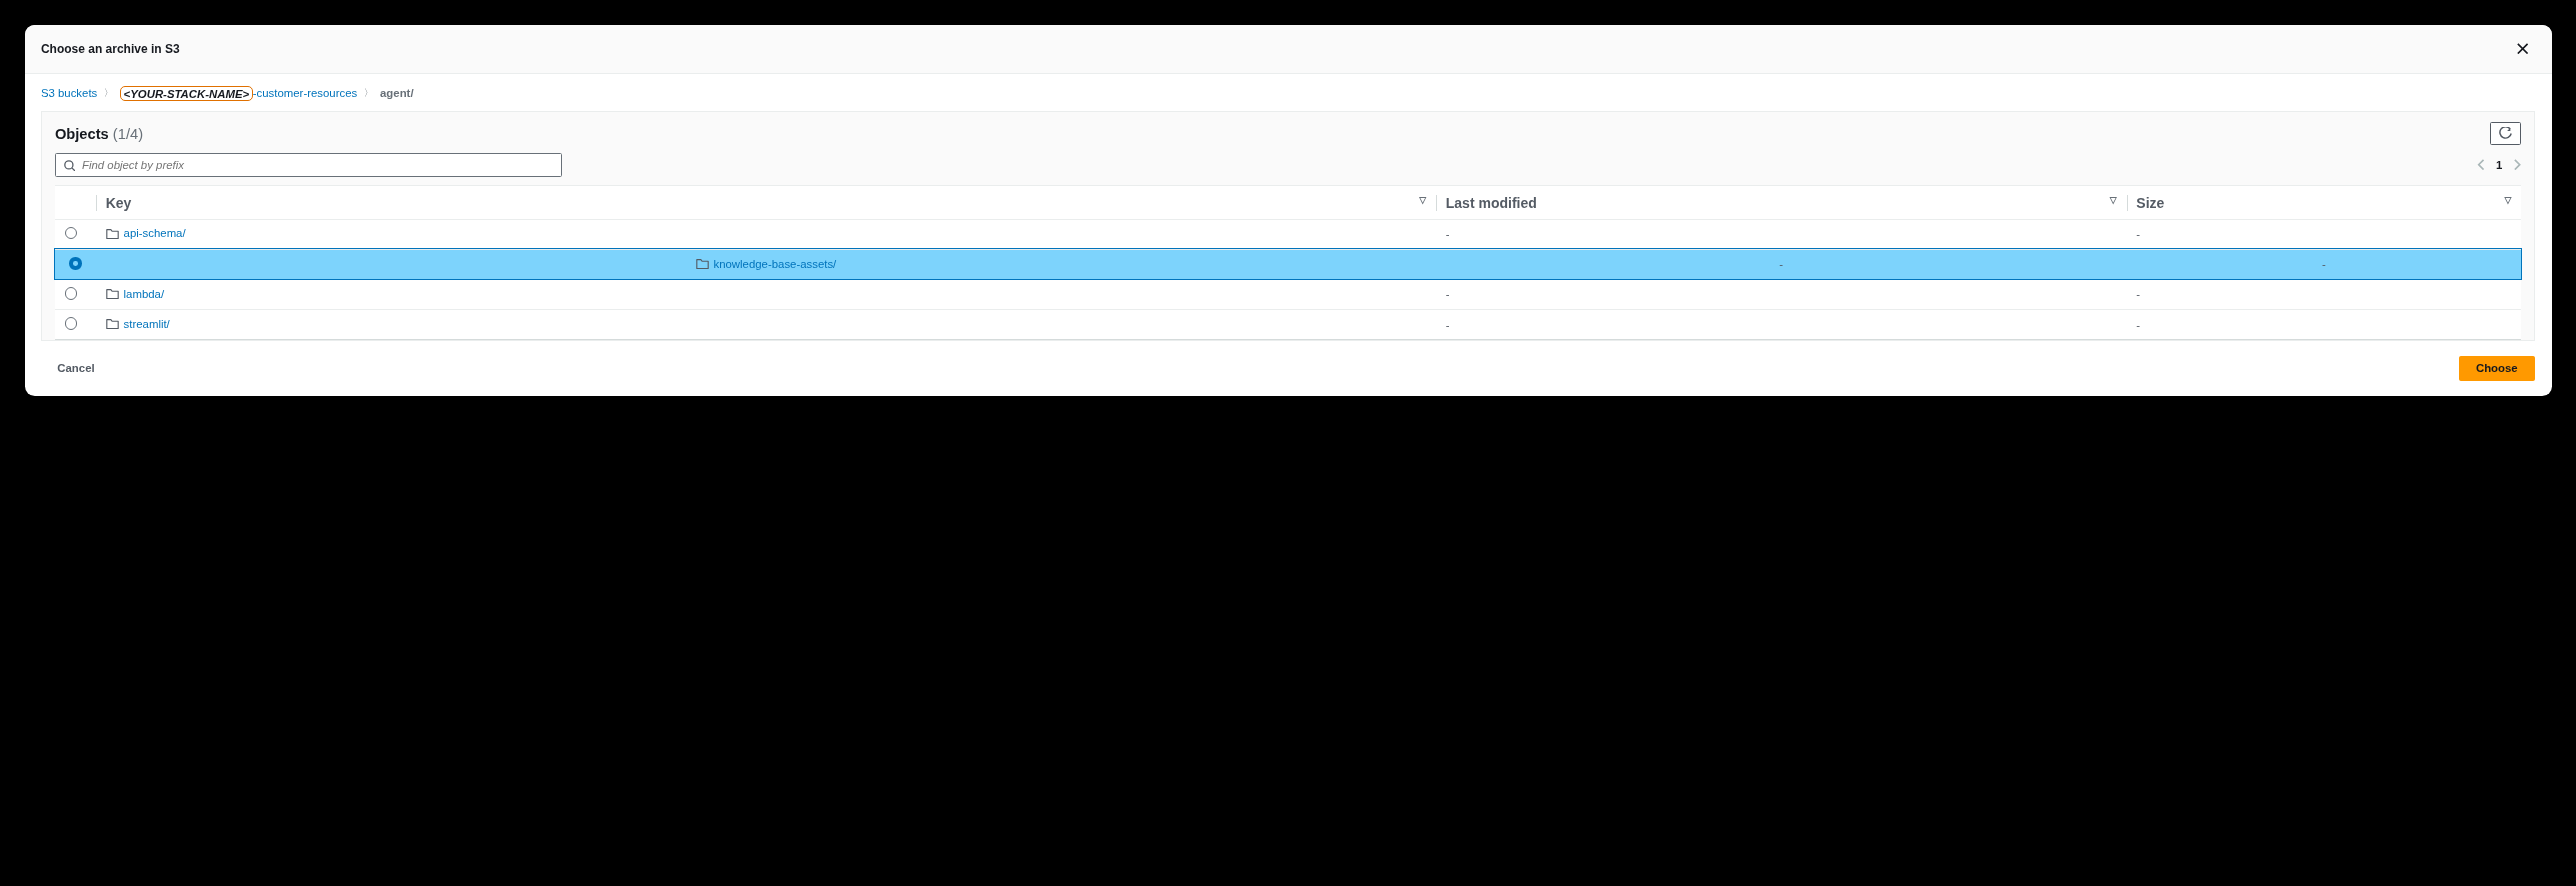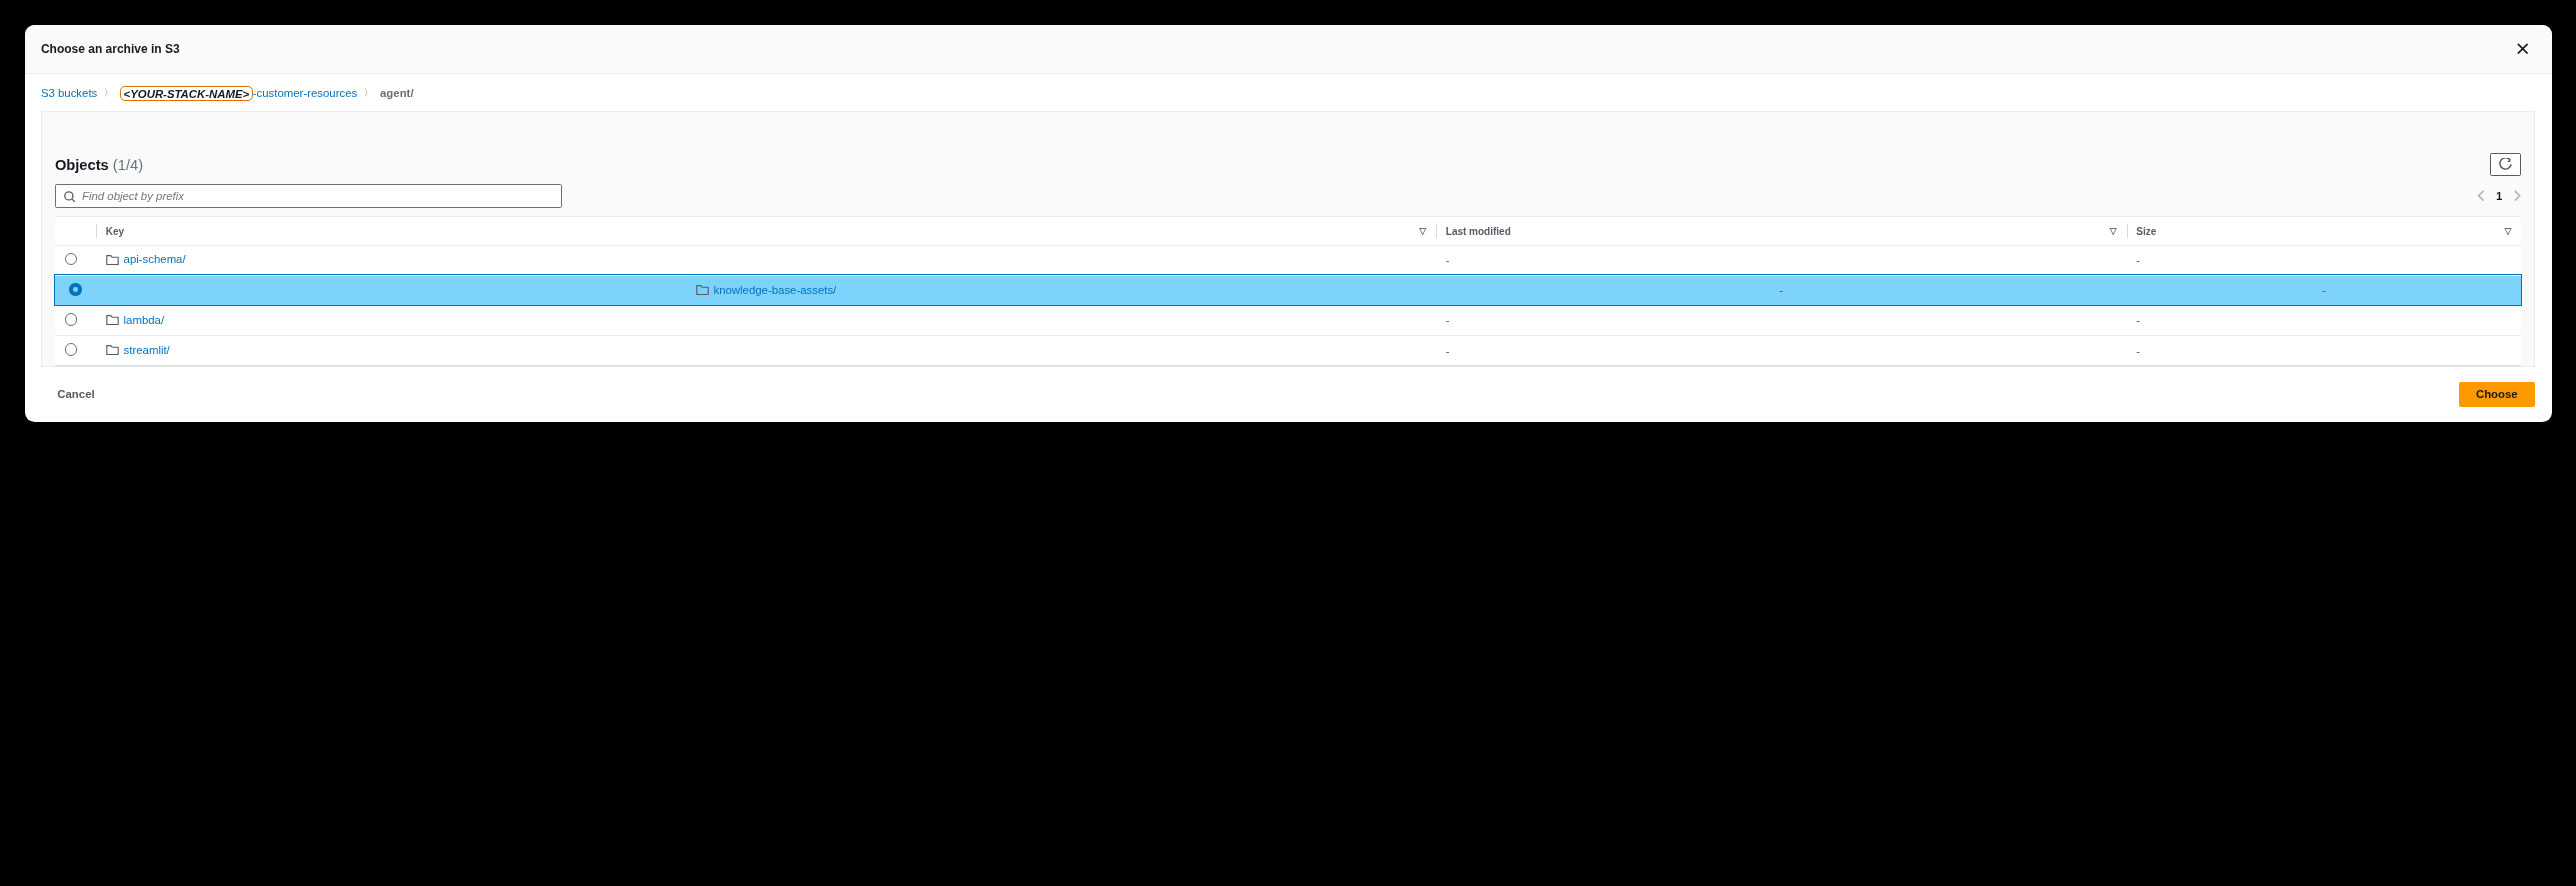--- a/index.html
+++ b/index.html
@@ -71,21 +71,20 @@
 .panel {
   border: 0.8px solid #eaeded;
   background: #fafafa;
   padding: 9.8px 13px 0 13px;
 }
 .panel-header {
   display: flex;
   justify-content: space-between;
   align-items: center;
   margin-bottom: 8.2px;
-  margin-top: 31px;
 }
 .panel-title {
   font-size: 14.7px;
   font-weight: 700;
 }
 .panel-title .count { color: #687078; font-weight: 400; }
 .refresh-btn {
   border: 0.8px solid #545b64;
   background: #fff;
   padding: 4.1px 8.2px;
@@ -129,21 +128,21 @@
   border-collapse: collapse;
   background: #fff;
 }
 thead th {
   text-align: left;
   font-weight: 600;
   color: #545b64;
   padding: 8.2px 9.8px;
   border-top: 0.8px solid #eaeded;
   border-bottom: 0.8px solid #eaeded;
-  font-size: 10px;
+  font-size: 14px;
   position: relative;
 }
 thead th.sortable::after {
   content: "▽";
   position: absolute;
   right: 9.8px;
   color: #687078;
   font-size: 9px;
 }
 thead th:first-child { width: 41px; }

